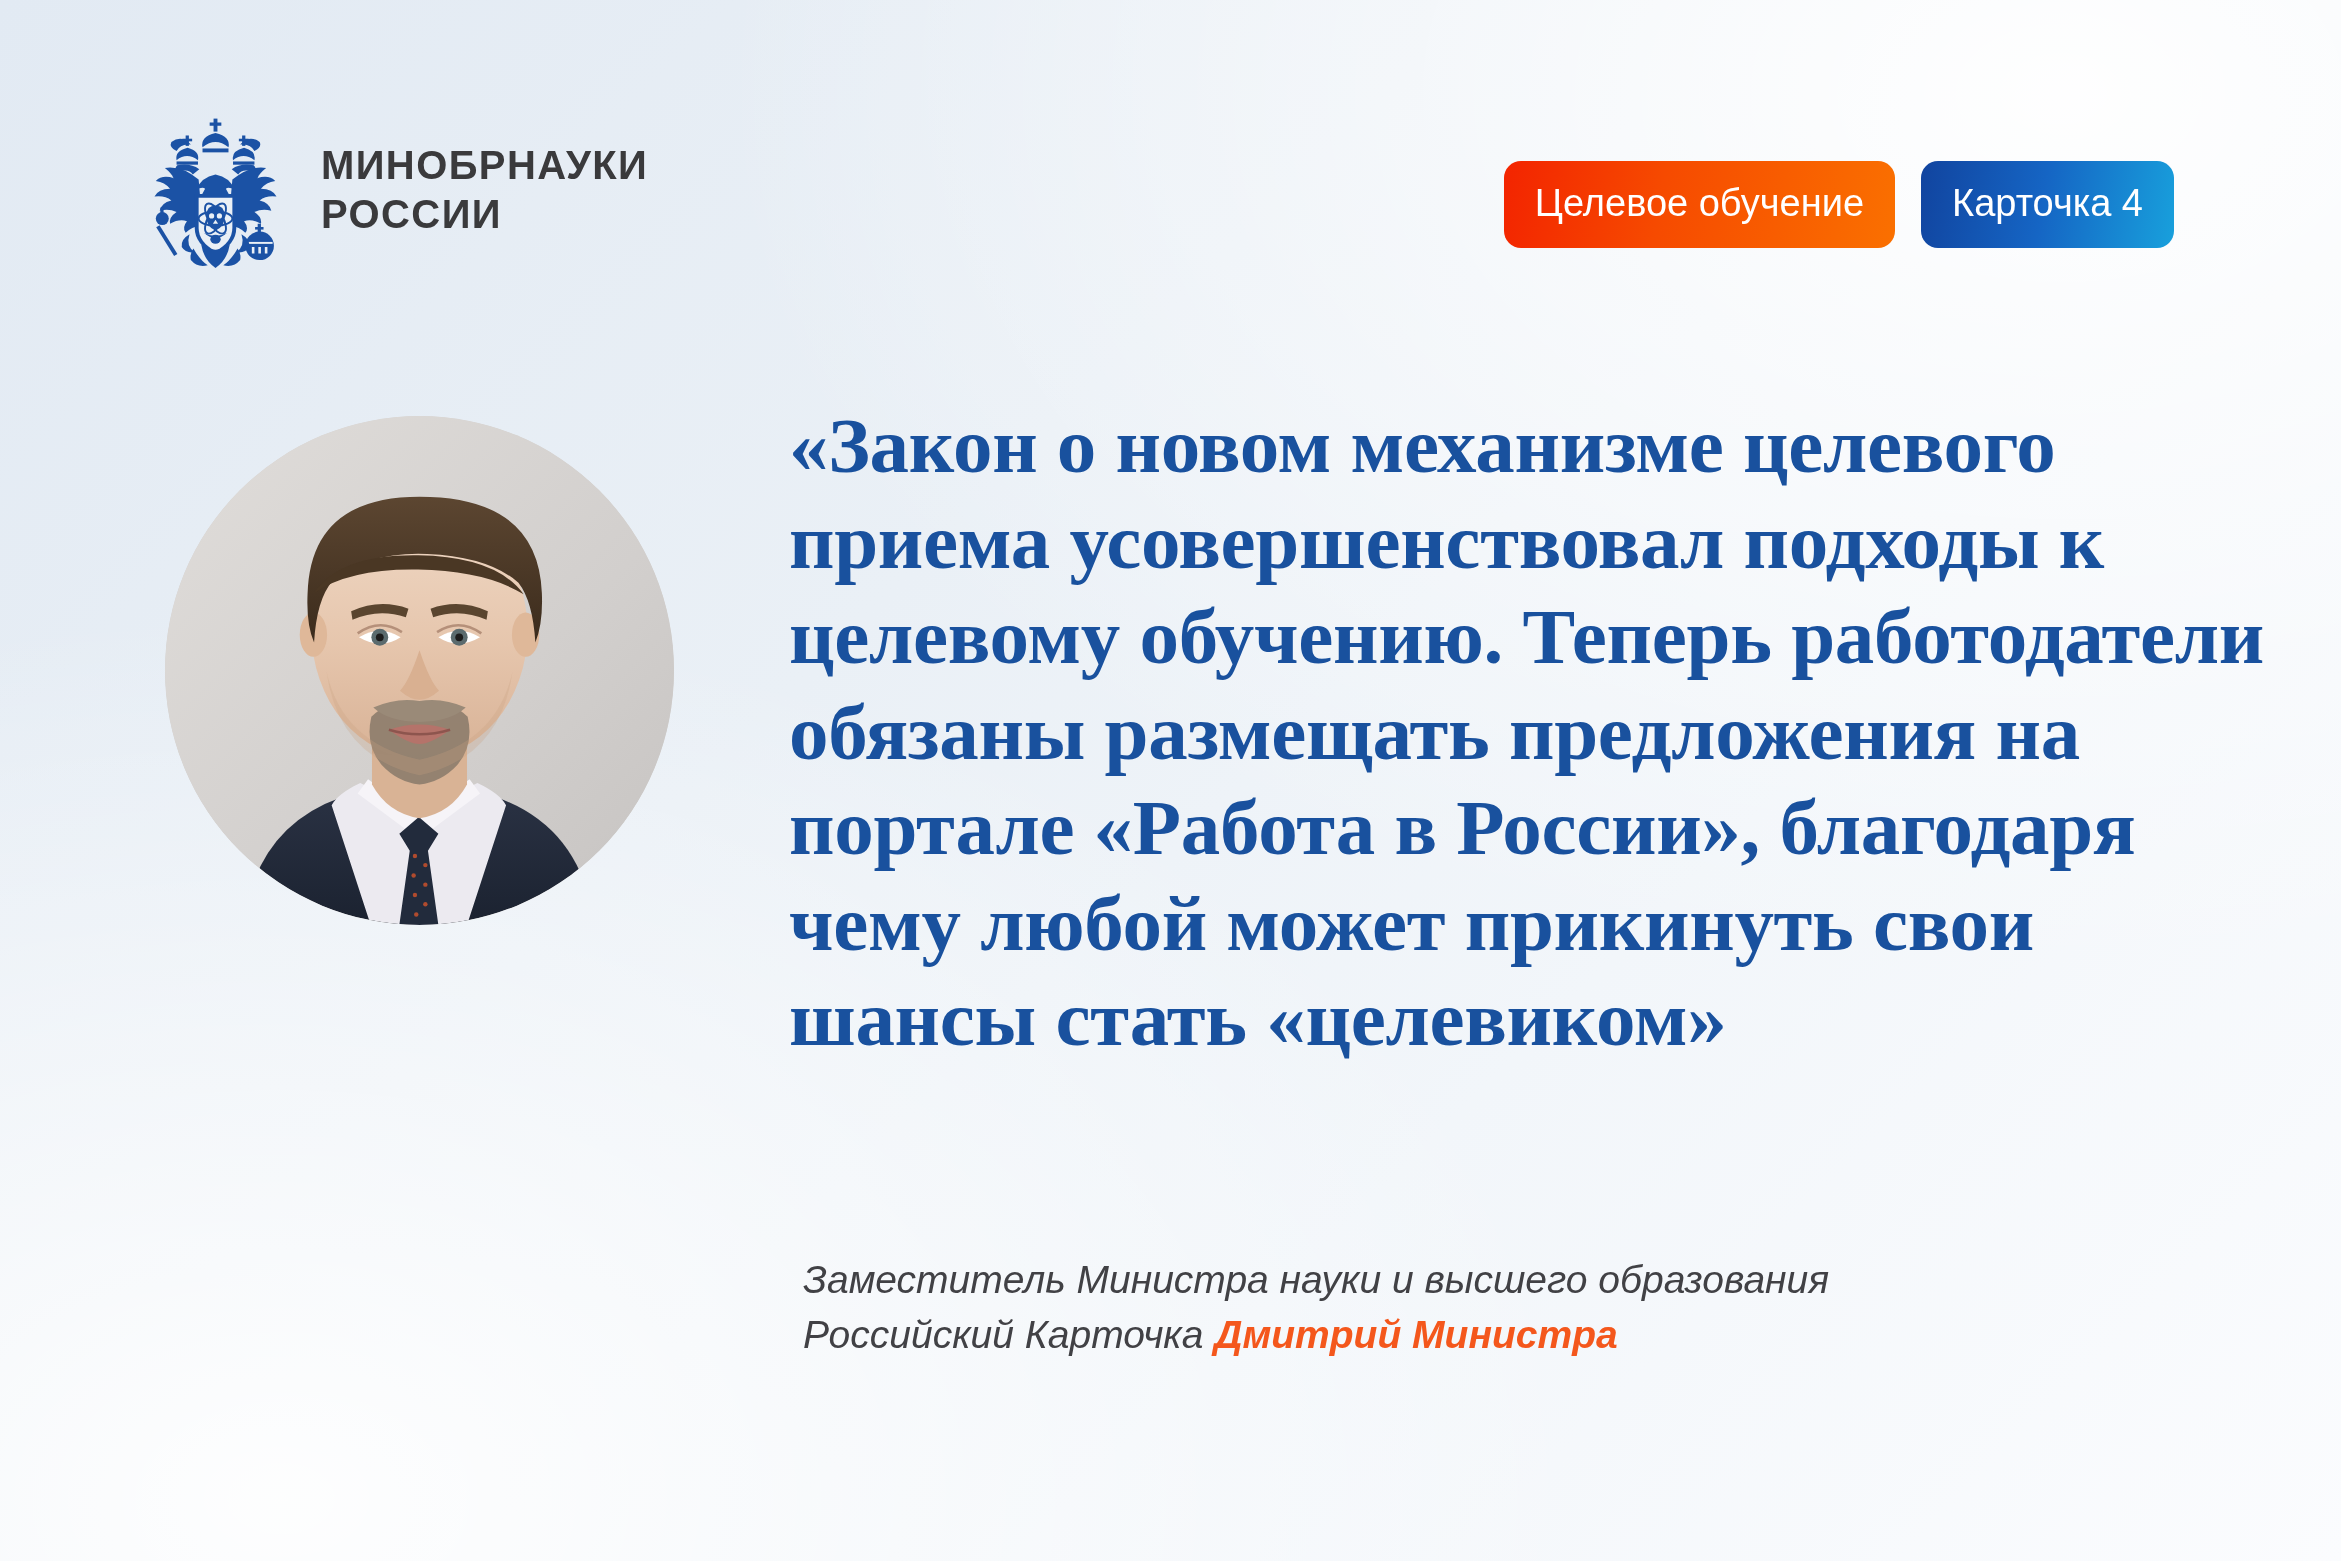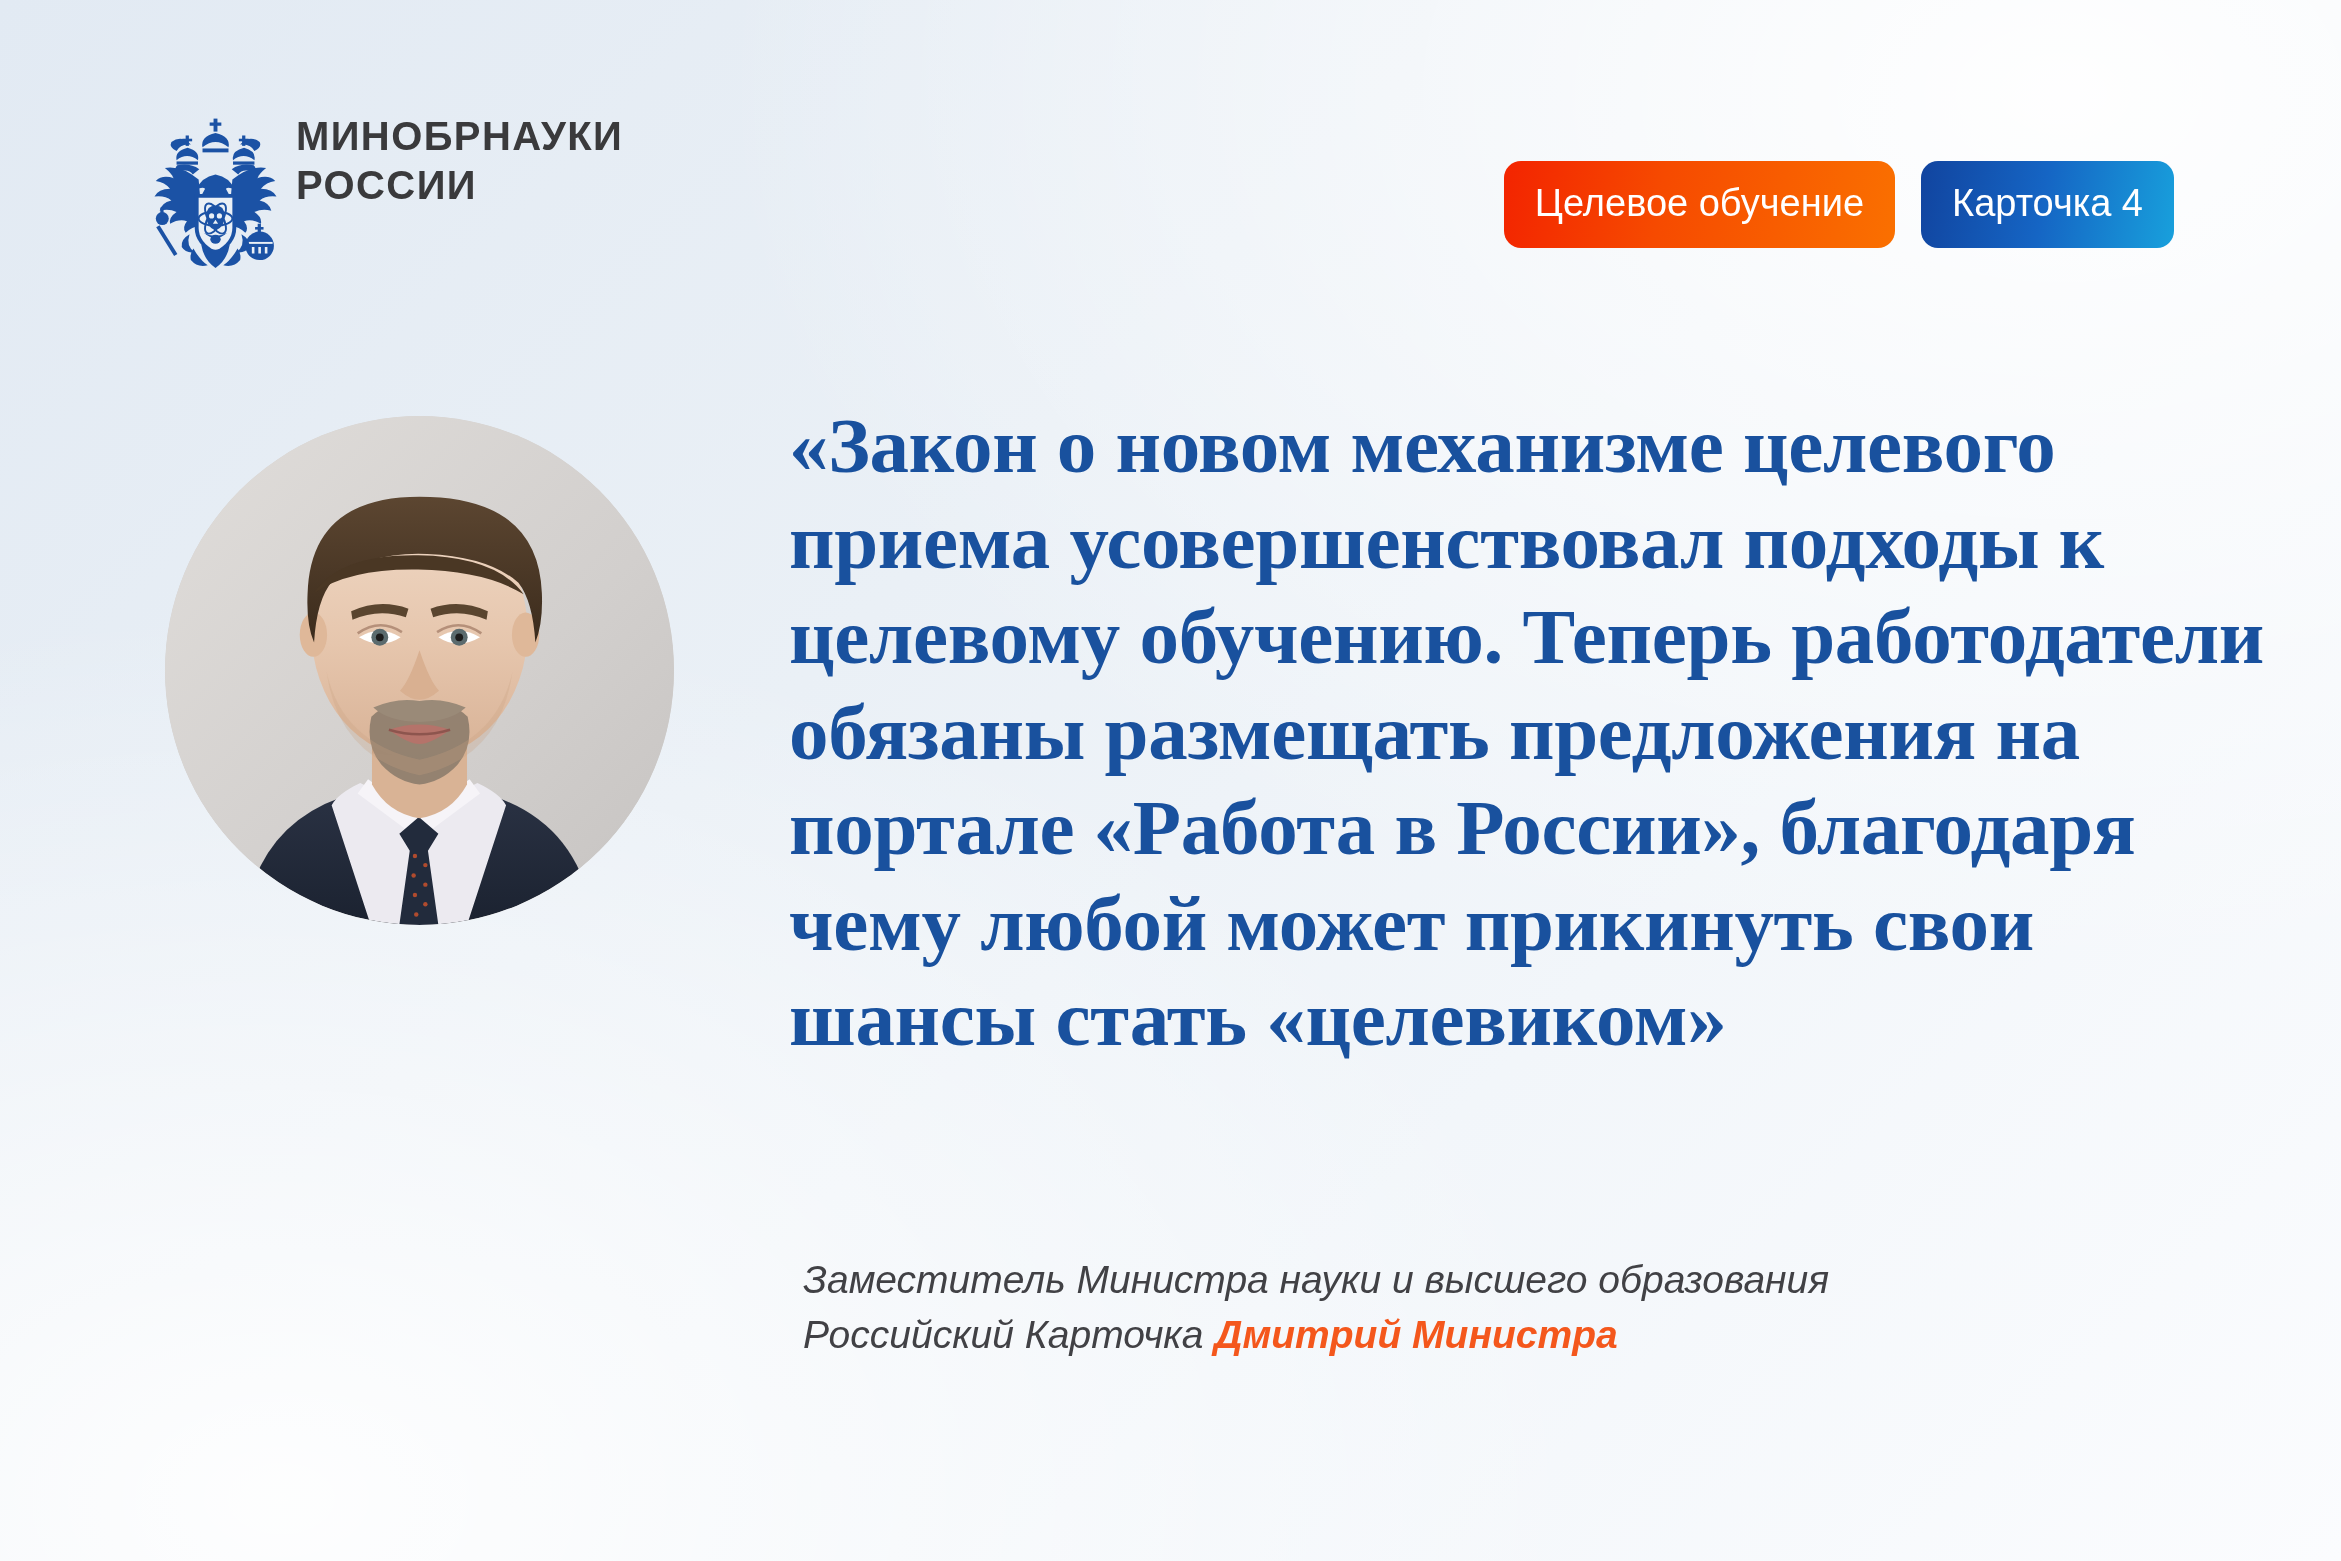--- a/index.html
+++ b/index.html
@@ -20,21 +20,22 @@
       radial-gradient(110% 110% at 12% 96%, rgba(255,255,255,0.92) 0%, rgba(255,255,255,0.0) 52%),
       linear-gradient(135deg, #e2eaf3 0%, #eaf0f6 38%, #f2f6fa 66%, #fbfcfe 100%);
   }
 
   
   .logo-block {
     position: absolute;
     left: 148px;
     top: 112px;
     display: flex;
-    gap: 13px;
+    align-items: center;
+    gap: 38px;
   }
   .emblem {
     width: 135px;
     height: 156px;
     display: block;
   }
   .logo-text {
     color: #3a3a3c;
     font-weight: bold;
     font-size: 40px;

